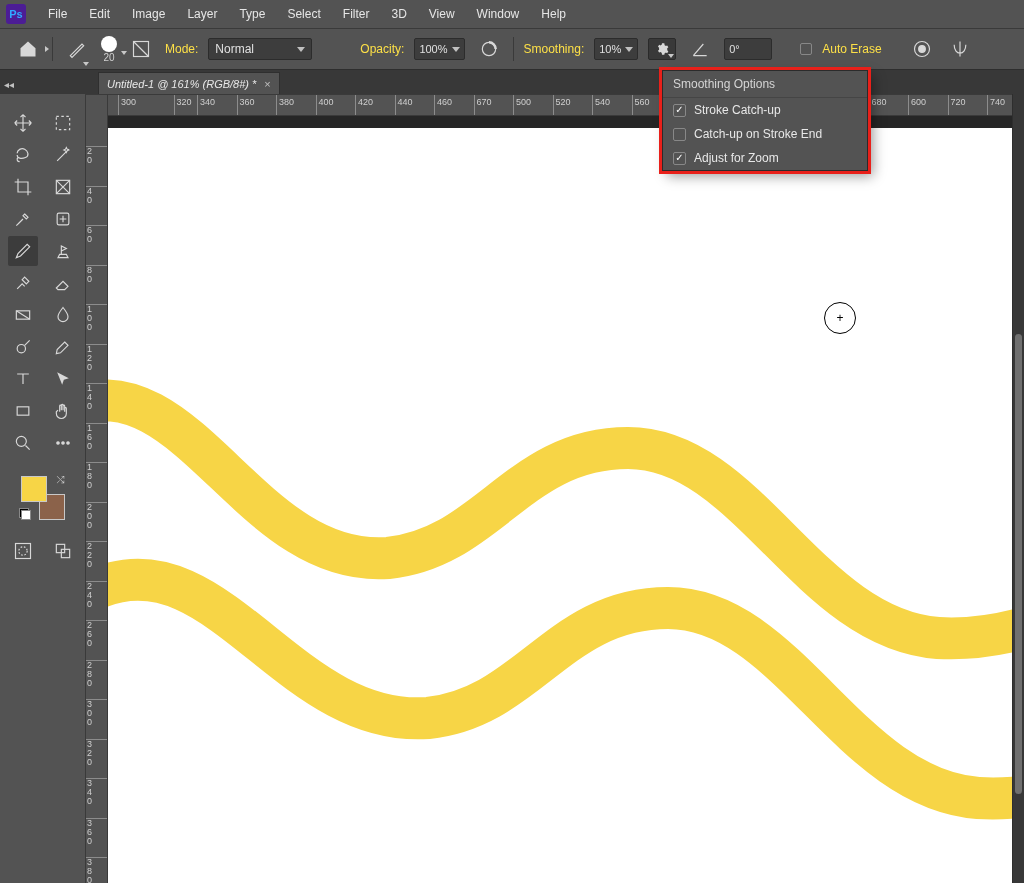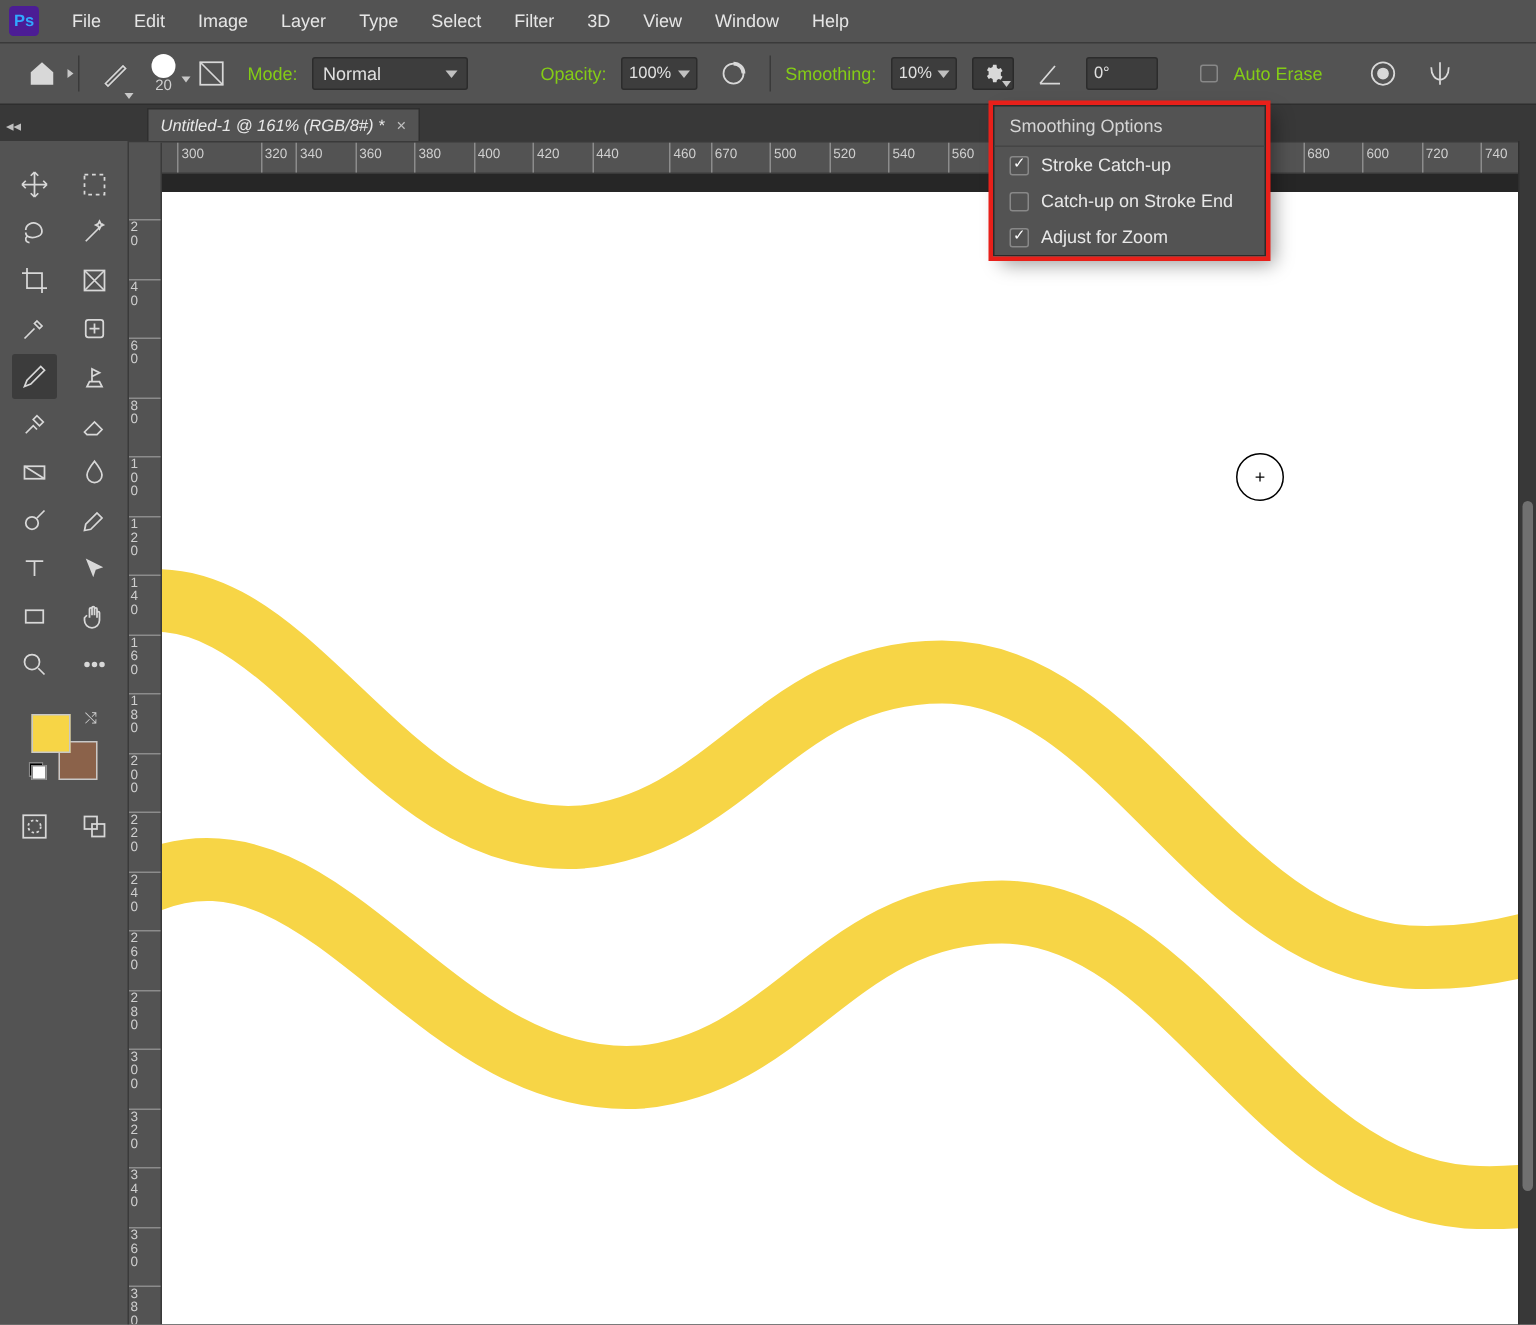--- a/index.html
+++ b/index.html
@@ -6,21 +6,21 @@
   html, body { width: 1024px; height: 883px; overflow: hidden; font-family: "Segoe UI", Tahoma, sans-serif; font-size: 12px; color: #e6e6e6; background: #535353; }
   .menubar { height: 28px; background: #535353; display: flex; align-items: center; padding-left: 6px; gap: 2px; }
   .ps-icon { width: 20px; height: 20px; background: #4c1d95; border-radius: 3px; display: inline-flex; align-items: center; justify-content: center; color: #31a8ff; font-weight: 700; font-size: 11px; margin-right: 10px; }
   .menuitem { padding: 4px 10px; cursor: default; border-radius: 2px; }
   .optbar { height: 42px; background: #535353; border-top: 1px solid #3a3a3a; border-bottom: 1px solid #2e2e2e; display: flex; align-items: center; padding: 0 14px; gap: 10px; }
   .icon-btn { width: 28px; height: 28px; display: inline-flex; align-items: center; justify-content: center; cursor: default; position: relative; }
   .tiny-arrow { position: absolute; bottom: -3px; right: 2px; width: 0; height: 0; border-left: 3px solid transparent; border-right: 3px solid transparent; border-top: 4px solid #c8c8c8; }
   .tiny-arrow-right { position: absolute; right: -7px; top: 50%; transform: translateY(-50%); width: 0; height: 0; border-left: 4px solid #c8c8c8; border-top: 3px solid transparent; border-bottom: 3px solid transparent; }
   .brush-preset { display: flex; flex-direction: column; align-items: center; font-size: 10px; color: #d0d0d0; cursor: default; position: relative; }
   .brush-dot { width: 16px; height: 16px; background: #fff; border-radius: 50%; }
-  .label { color: #84cc16; font-size: 12px; }
+  .label { color: #fde047; font-size: 12px; }
   .select-box { height: 22px; background: #3d3d3d; border: 1px solid #2c2c2c; border-radius: 2px; display: inline-flex; align-items: center; padding: 0 6px; gap: 6px; font-size: 12px; color: #e0e0e0; cursor: default; }
   .select-arrow { width: 0; height: 0; border-left: 4px solid transparent; border-right: 4px solid transparent; border-top: 5px solid #c0c0c0; }
   .num-box { height: 22px; background: #3d3d3d; border: 1px solid #2c2c2c; border-radius: 2px; padding: 0 4px; display: inline-flex; align-items: center; gap: 4px; font-size: 11px; color: #e0e0e0; }
   .gear-btn { width: 28px; height: 22px; background: #393939; border: 1px solid #2a2a2a; border-radius: 2px; display: inline-flex; align-items: center; justify-content: center; cursor: default; position: relative; }
   .gear-btn .tiny-arrow { border-top-color: #c8c8c8; right: 1px; bottom: 1px; }
   .checkbox { width: 12px; height: 12px; border: 1px solid #888; border-radius: 2px; display: inline-flex; align-items: center; justify-content: center; background: #535353; cursor: default; }
   .checkbox.checked::after { content: "✓"; font-size: 10px; color: #fff; line-height: 1; }
   .sep { width: 1px; height: 24px; background: #3a3a3a; }
 
   .tabbar { height: 24px; background: #383838; display: flex; align-items: flex-end; }
@@ -338,21 +338,21 @@
           </div>
           <div class="tick-h" style="left: 207.5px;">
             <span>400</span>
           </div>
           <div class="tick-h" style="left: 247px;">
             <span>420</span>
           </div>
           <div class="tick-h" style="left: 286.5px;">
             <span>440</span>
           </div>
-          <div class="tick-h" style="left: 338px;">
+          <div class="tick-h" style="left: 326px;">
             <span>460</span>
           </div>
           <div class="tick-h" style="left: 365.5px;">
             <span>670</span>
           </div>
           <div class="tick-h" style="left: 405px;">
             <span>500</span>
           </div>
           <div class="tick-h" style="left: 444.5px;">
             <span>520</span>
@@ -458,21 +458,21 @@
             <path d="M0 80 C 120 30, 180 240, 320 230 C 420 220, 450 120, 560 120 C 680 120, 740 300, 870 310 C 960 315, 1020 270, 1100 250"></path>
           </svg>
           <svg class="wave" viewBox="0 0 1100 600" style="left:-10px; top:350px;">
             <path d="M0 110 C 120 60, 190 250, 330 240 C 430 230, 460 130, 570 130 C 690 130, 750 310, 880 320 C 970 325, 1030 285, 1100 265"></path>
           </svg>
           <div class="cursor-ring" style="left:716px; top:174px;">+</div>
         </div>
       </div>
     </div>
 
-    <div class="dropdown" style="left:576px; top:-24px; width:182px;">
+    <div class="dropdown" style="left:576px; top:-24px; width:206px;">
       <div class="dropdown-header">Smoothing Options</div>
       <div id="smoothing-items">
           <div class="dropdown-item">
             <span class="checkbox checked"></span>
             <span>Stroke Catch-up</span>
           </div>
           <div class="dropdown-item">
             <span class="checkbox"></span>
             <span>Catch-up on Stroke End</span>
           </div>

